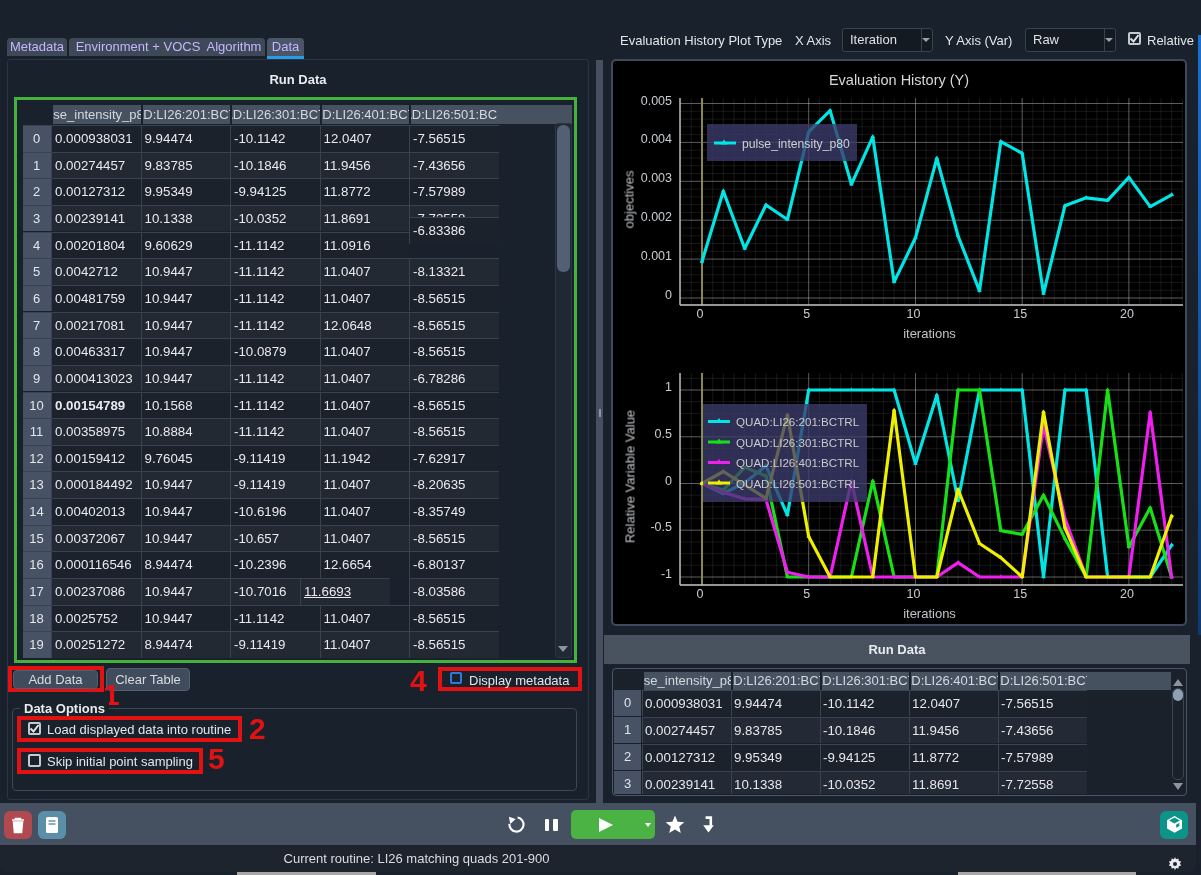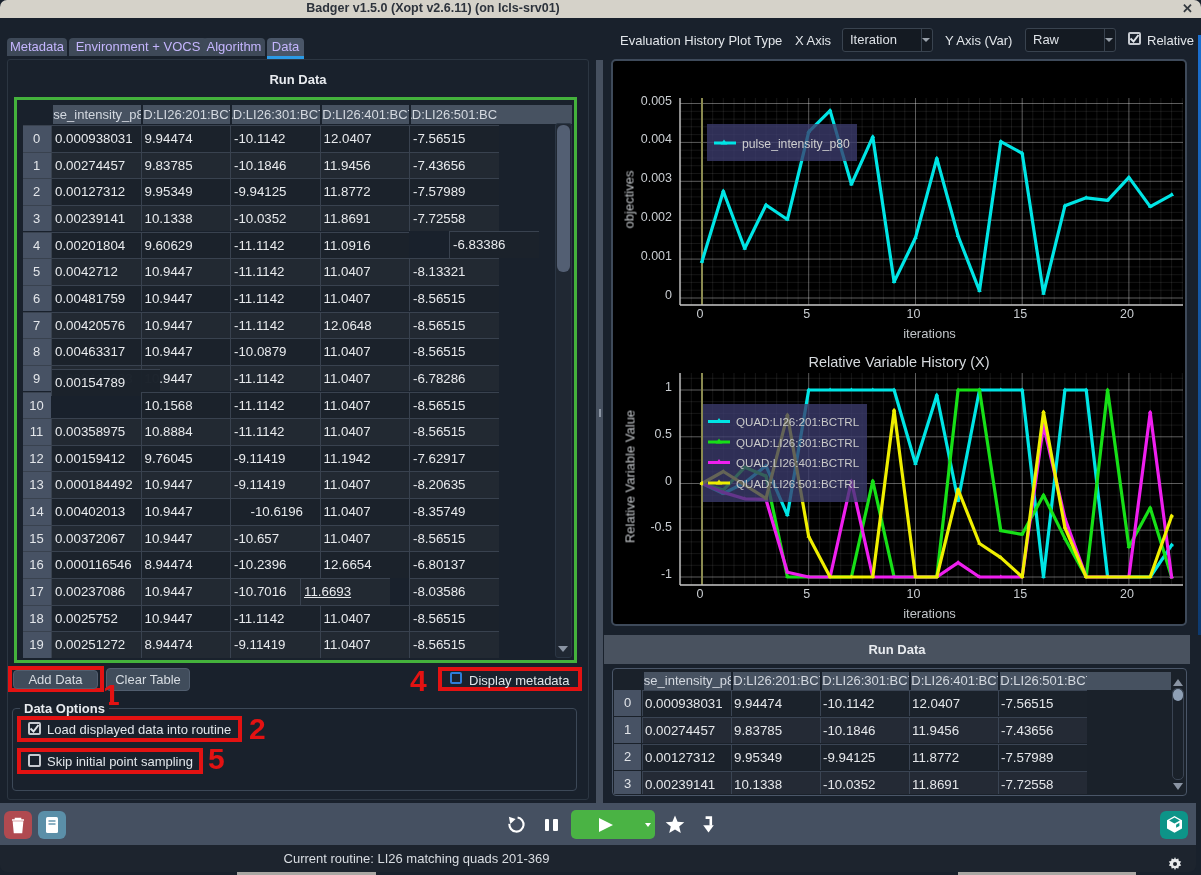--- a/index.html
+++ b/index.html
@@ -25,24 +25,20 @@
 .btn { position:absolute; transform:translateZ(0); background:rgba(65,77,92,0.99); border:1px solid #515e6f; border-radius:4px;
   color:#d7dce2; font-size:13px; text-align:center; }
 .redbox { position:absolute; border:4px solid #e31212; }
 .rednum { position:absolute; color:#e31212; font-weight:bold; font-size:30px; }
 .cb { position:absolute; width:13px; height:13px; border:2px solid #c6cad0; border-radius:2px; }
 .lbl { position:absolute; transform:translateZ(0); color:#e2e6ea; font-size:13px; white-space:nowrap; }
 </style></head>
 <body>
 <div id="win">
 
-  <div style="position:absolute;left:0;top:0;width:1201px;height:18px;background:rgba(216,212,203,0.99);border-radius:7px 7px 0 0;">
-    <div style="position:absolute;left:0;top:1px;width:866px;text-align:center;color:#2d333c;font-size:12.5px;font-weight:bold;">Badger v1.5.0 (Xopt v2.6.11) (on lcls-srv01)</div>
-    <div style="position:absolute;right:8px;top:1px;color:#33393f;font-size:13px;font-weight:bold;">✕</div>
-  </div>
 
   <div class="tab" style="left:7px;width:60px;">Metadata</div>
   <div class="tab" style="left:69px;width:138px;">Environment + VOCS</div>
   <div class="tab" style="left:203px;width:62px;">Algorithm</div>
   <div class="tab" style="left:267px;width:37px;background:rgba(75,87,105,0.99);">Data</div>
   <div style="position:absolute;left:267px;top:56px;width:37px;height:3px;background:#2b9ae6;"></div>
 
   <div style="position:absolute;left:7px;top:59px;width:582px;height:741px;background:#19212c;border:1px solid #2c3642;border-radius:3px;"></div>
   <div style="position:absolute;left:7px;top:72px;width:582px;text-align:center;color:#e8ebef;font-size:13px;font-weight:bold;">Run Data</div>
 
@@ -76,53 +72,53 @@
 <div class="dcell" style="left:51px;top:204.9px;width:89.5px;height:26.6px;background:rgba(34,41,51,0.99);">0.00239141</div>
 <div class="dcell" style="left:140.5px;top:204.9px;width:89.5px;height:26.6px;background:rgba(34,41,51,0.99);">10.1338</div>
 <div class="dcell" style="left:230px;top:204.9px;width:89.5px;height:26.6px;background:rgba(34,41,51,0.99);">-10.0352</div>
 <div class="dcell" style="left:319.5px;top:204.9px;width:89.5px;height:26.6px;background:rgba(34,41,51,0.99);">11.8691</div>
 <div class="dcell" style="left:409px;top:204.9px;width:89.5px;height:26.6px;background:rgba(34,41,51,0.99);">-7.72558</div>
 <div class="rnum" style="left:22.5px;top:231.6px;height:26.6px;">4</div>
 <div class="dcell" style="left:51px;top:231.6px;width:89.5px;height:26.6px;background:rgba(27,34,44,0.99);">0.00201804</div>
 <div class="dcell" style="left:140.5px;top:231.6px;width:89.5px;height:26.6px;background:rgba(27,34,44,0.99);">9.60629</div>
 <div class="dcell" style="left:230px;top:231.6px;width:89.5px;height:26.6px;background:rgba(27,34,44,0.99);">-11.1142</div>
 <div class="dcell" style="left:319.5px;top:231.6px;width:89.5px;height:26.6px;background:rgba(27,34,44,0.99);">11.0916</div>
-<div class="dcell" style="left:409px;top:231px;width:89.5px;height:26.6px;background:rgba(27,34,44,0.99);margin-left:40px;">-6.83386</div>
+<div class="dcell" style="left:409px;top:217px;width:89.5px;height:26.6px;background:rgba(27,34,44,0.99);">-6.83386</div>
 <div class="rnum" style="left:22.5px;top:258.2px;height:26.6px;">5</div>
 <div class="dcell" style="left:51px;top:258.2px;width:89.5px;height:26.6px;background:rgba(34,41,51,0.99);">0.0042712</div>
 <div class="dcell" style="left:140.5px;top:258.2px;width:89.5px;height:26.6px;background:rgba(34,41,51,0.99);">10.9447</div>
 <div class="dcell" style="left:230px;top:258.2px;width:89.5px;height:26.6px;background:rgba(34,41,51,0.99);">-11.1142</div>
 <div class="dcell" style="left:319.5px;top:258.2px;width:89.5px;height:26.6px;background:rgba(34,41,51,0.99);">11.0407</div>
 <div class="dcell" style="left:409px;top:258.2px;width:89.5px;height:26.6px;background:rgba(34,41,51,0.99);">-8.13321</div>
 <div class="rnum" style="left:22.5px;top:284.9px;height:26.6px;">6</div>
 <div class="dcell" style="left:51px;top:284.9px;width:89.5px;height:26.6px;background:rgba(27,34,44,0.99);">0.00481759</div>
 <div class="dcell" style="left:140.5px;top:284.9px;width:89.5px;height:26.6px;background:rgba(27,34,44,0.99);">10.9447</div>
 <div class="dcell" style="left:230px;top:284.9px;width:89.5px;height:26.6px;background:rgba(27,34,44,0.99);">-11.1142</div>
 <div class="dcell" style="left:319.5px;top:284.9px;width:89.5px;height:26.6px;background:rgba(27,34,44,0.99);">11.0407</div>
 <div class="dcell" style="left:409px;top:284.9px;width:89.5px;height:26.6px;background:rgba(27,34,44,0.99);">-8.56515</div>
 <div class="rnum" style="left:22.5px;top:311.5px;height:26.6px;">7</div>
-<div class="dcell" style="left:51px;top:311.5px;width:89.5px;height:26.6px;background:rgba(34,41,51,0.99);">0.00420576</div>
+<div class="dcell" style="left:51px;top:311.5px;width:89.5px;height:26.6px;background:rgba(34,41,51,0.99);">0.00217081</div>
 <div class="dcell" style="left:140.5px;top:311.5px;width:89.5px;height:26.6px;background:rgba(34,41,51,0.99);">10.9447</div>
 <div class="dcell" style="left:230px;top:311.5px;width:89.5px;height:26.6px;background:rgba(34,41,51,0.99);">-11.1142</div>
 <div class="dcell" style="left:319.5px;top:311.5px;width:89.5px;height:26.6px;background:rgba(34,41,51,0.99);">12.0648</div>
 <div class="dcell" style="left:409px;top:311.5px;width:89.5px;height:26.6px;background:rgba(34,41,51,0.99);">-8.56515</div>
 <div class="rnum" style="left:22.5px;top:338.2px;height:26.6px;">8</div>
 <div class="dcell" style="left:51px;top:338.2px;width:89.5px;height:26.6px;background:rgba(27,34,44,0.99);">0.00463317</div>
 <div class="dcell" style="left:140.5px;top:338.2px;width:89.5px;height:26.6px;background:rgba(27,34,44,0.99);">10.9447</div>
 <div class="dcell" style="left:230px;top:338.2px;width:89.5px;height:26.6px;background:rgba(27,34,44,0.99);">-10.0879</div>
 <div class="dcell" style="left:319.5px;top:338.2px;width:89.5px;height:26.6px;background:rgba(27,34,44,0.99);">11.0407</div>
 <div class="dcell" style="left:409px;top:338.2px;width:89.5px;height:26.6px;background:rgba(27,34,44,0.99);">-8.56515</div>
 <div class="rnum" style="left:22.5px;top:364.9px;height:26.6px;">9</div>
 <div class="dcell" style="left:51px;top:364.9px;width:89.5px;height:26.6px;background:rgba(34,41,51,0.99);">0.000413023</div>
 <div class="dcell" style="left:140.5px;top:364.9px;width:89.5px;height:26.6px;background:rgba(34,41,51,0.99);">10.9447</div>
 <div class="dcell" style="left:230px;top:364.9px;width:89.5px;height:26.6px;background:rgba(34,41,51,0.99);">-11.1142</div>
 <div class="dcell" style="left:319.5px;top:364.9px;width:89.5px;height:26.6px;background:rgba(34,41,51,0.99);">11.0407</div>
 <div class="dcell" style="left:409px;top:364.9px;width:89.5px;height:26.6px;background:rgba(34,41,51,0.99);">-6.78286</div>
 <div class="rnum" style="left:22.5px;top:391.5px;height:26.6px;">10</div>
-<div class="dcell" style="left:51px;top:369px;width:109px;height:26.6px;background:rgba(27,34,44,0.99);">0.00154789</div>
+<div class="dcell" style="left:51px;top:392px;width:109px;height:26.6px;background:rgba(27,34,44,0.99);font-weight:bold;">0.00154789</div>
 <div class="dcell" style="left:140.5px;top:391.5px;width:89.5px;height:26.6px;background:rgba(27,34,44,0.99);">10.1568</div>
 <div class="dcell" style="left:230px;top:391.5px;width:89.5px;height:26.6px;background:rgba(27,34,44,0.99);">-11.1142</div>
 <div class="dcell" style="left:319.5px;top:391.5px;width:89.5px;height:26.6px;background:rgba(27,34,44,0.99);">11.0407</div>
 <div class="dcell" style="left:409px;top:391.5px;width:89.5px;height:26.6px;background:rgba(27,34,44,0.99);">-8.56515</div>
 <div class="rnum" style="left:22.5px;top:418.1px;height:26.6px;">11</div>
 <div class="dcell" style="left:51px;top:418.1px;width:89.5px;height:26.6px;background:rgba(34,41,51,0.99);">0.00358975</div>
 <div class="dcell" style="left:140.5px;top:418.1px;width:89.5px;height:26.6px;background:rgba(34,41,51,0.99);">10.8884</div>
 <div class="dcell" style="left:230px;top:418.1px;width:89.5px;height:26.6px;background:rgba(34,41,51,0.99);">-11.1142</div>
 <div class="dcell" style="left:319.5px;top:418.1px;width:89.5px;height:26.6px;background:rgba(34,41,51,0.99);">11.0407</div>
 <div class="dcell" style="left:409px;top:418.1px;width:89.5px;height:26.6px;background:rgba(34,41,51,0.99);">-8.56515</div>
@@ -134,21 +130,21 @@
 <div class="dcell" style="left:409px;top:444.8px;width:89.5px;height:26.6px;background:rgba(27,34,44,0.99);">-7.62917</div>
 <div class="rnum" style="left:22.5px;top:471.4px;height:26.6px;">13</div>
 <div class="dcell" style="left:51px;top:471.4px;width:89.5px;height:26.6px;background:rgba(34,41,51,0.99);">0.000184492</div>
 <div class="dcell" style="left:140.5px;top:471.4px;width:89.5px;height:26.6px;background:rgba(34,41,51,0.99);">10.9447</div>
 <div class="dcell" style="left:230px;top:471.4px;width:89.5px;height:26.6px;background:rgba(34,41,51,0.99);">-9.11419</div>
 <div class="dcell" style="left:319.5px;top:471.4px;width:89.5px;height:26.6px;background:rgba(34,41,51,0.99);">11.0407</div>
 <div class="dcell" style="left:409px;top:471.4px;width:89.5px;height:26.6px;background:rgba(34,41,51,0.99);">-8.20635</div>
 <div class="rnum" style="left:22.5px;top:498.1px;height:26.6px;">14</div>
 <div class="dcell" style="left:51px;top:498.1px;width:89.5px;height:26.6px;background:rgba(27,34,44,0.99);">0.00402013</div>
 <div class="dcell" style="left:140.5px;top:498.1px;width:89.5px;height:26.6px;background:rgba(27,34,44,0.99);">10.9447</div>
-<div class="dcell" style="left:230px;top:498.1px;width:89.5px;height:26.6px;background:rgba(27,34,44,0.99);text-align:center;">-10.6196</div>
+<div class="dcell" style="left:230px;top:498.1px;width:89.5px;height:26.6px;background:rgba(27,34,44,0.99);">-10.6196</div>
 <div class="dcell" style="left:319.5px;top:498.1px;width:89.5px;height:26.6px;background:rgba(27,34,44,0.99);">11.0407</div>
 <div class="dcell" style="left:409px;top:498.1px;width:89.5px;height:26.6px;background:rgba(27,34,44,0.99);">-8.35749</div>
 <div class="rnum" style="left:22.5px;top:524.8px;height:26.6px;">15</div>
 <div class="dcell" style="left:51px;top:524.8px;width:89.5px;height:26.6px;background:rgba(34,41,51,0.99);">0.00372067</div>
 <div class="dcell" style="left:140.5px;top:524.8px;width:89.5px;height:26.6px;background:rgba(34,41,51,0.99);">10.9447</div>
 <div class="dcell" style="left:230px;top:524.8px;width:89.5px;height:26.6px;background:rgba(34,41,51,0.99);">-10.657</div>
 <div class="dcell" style="left:319.5px;top:524.8px;width:89.5px;height:26.6px;background:rgba(34,41,51,0.99);">11.0407</div>
 <div class="dcell" style="left:409px;top:524.8px;width:89.5px;height:26.6px;background:rgba(34,41,51,0.99);">-8.56515</div>
 <div class="rnum" style="left:22.5px;top:551.4px;height:26.6px;">16</div>
 <div class="dcell" style="left:51px;top:551.4px;width:89.5px;height:26.6px;background:rgba(27,34,44,0.99);">0.000116546</div>
@@ -524,21 +520,21 @@
 <path d="M 106.0 377.6 l 3.4 5 h -6.8 z" fill="#17e017"></path>
 <text x="123.0" y="385.5" fill="#c9c9c9" font-size="11.6">QUAD:LI26:301:BCTRL</text>
 <line x1="95.0" y1="401.5" x2="117.0" y2="401.5" stroke="#ef1fef" stroke-width="3"></line>
 <path d="M 106.0 398.1 l 3.4 5 h -6.8 z" fill="#ef1fef"></path>
 <text x="123.0" y="406.0" fill="#c9c9c9" font-size="11.6">QUAD:LI26:401:BCTRL</text>
 <line x1="95.0" y1="422.0" x2="117.0" y2="422.0" stroke="#efef00" stroke-width="3"></line>
 <path d="M 106.0 418.6 l 3.4 5 h -6.8 z" fill="#efef00"></path>
 <text x="123.0" y="426.5" fill="#c9c9c9" font-size="11.6">QUAD:LI26:501:BCTRL</text>
     </svg>
   </div>
-  <div style="position:absolute;left:611px;top:354px;width:576px;text-align:center;color:#d5d9dd;font-size:14.5px;">Relative Variable History (X)</div>
+  <div style="position:absolute;left:611px;top:72px;width:576px;text-align:center;color:#d5d9dd;font-size:14.5px;">Evaluation History (Y)</div>
   <div class="tick" style="right:529px;top:288.0px;">0</div>
 <div class="tick" style="right:529px;top:249.1px;margin-left:15px;">0.001</div>
 <div class="tick" style="right:529px;top:210.2px;">0.002</div>
 <div class="tick" style="right:529px;top:171.3px;">0.003</div>
 <div class="tick" style="right:529px;top:132.4px;">0.004</div>
 <div class="tick" style="right:529px;top:93.5px;">0.005</div>
 <div class="tickc" style="left:680.0px;top:307.0px;">0</div>
 <div class="tickc" style="left:786.7px;top:307.0px;">5</div>
 <div class="tickc" style="left:893.5px;top:307.0px;">10</div>
 <div class="tickc" style="left:1000.2px;top:307.0px;">15</div>
@@ -628,21 +624,21 @@
     <path d="M3.2 11.3 h10.6 l-5.3 7.2 z" fill="#fff"></path>
   </svg>
   <div style="position:absolute;left:1160px;top:811px;width:28px;height:28px;background:#0d9488;border-radius:6px;"></div>
   <svg style="position:absolute;left:1166px;top:815px;" width="17" height="19" viewBox="0 0 17 19">
     <path d="M8.5 1 L16 5.2 v8.4 L8.5 17.8 L1 13.6 V5.2 z" fill="#fff"></path>
     <path d="M8.5 2.6 L13.9 5.6 L8.5 8.6 L3.1 5.6 z" fill="#0d9488"></path>
     <path d="M10.1 9.7 L13.4 7.8 L13.4 10.9 L10.1 12.8 z" fill="#0d9488"></path>
   </svg>
 
   <div style="position:absolute;left:0;top:845px;width:1196px;height:27px;background:#1d242e;border-radius:0 0 7px 7px;"></div>
-  <div style="position:absolute;left:0;top:851px;width:833px;text-align:center;color:#d9dde2;font-size:13px;">Current routine: LI26 matching quads 201-369</div>
+  <div style="position:absolute;left:0;top:851px;width:833px;text-align:center;color:#d9dde2;font-size:13px;">Current routine: LI26 matching quads 201-900</div>
   <svg style="position:absolute;left:1168px;top:857px;" width="14" height="14" viewBox="0 0 14 14">
     <path d="M7 0 l1 2.2 2.4-0.6 0.4 2.4 2.4 0.6-1.3 2 1.3 2-2.4 0.6-0.4 2.4-2.4-0.6-1 2.2-1-2.2-2.4 0.6-0.4-2.4-2.4-0.6 1.3-2-1.3-2 2.4-0.6 0.4-2.4 2.4 0.6z" fill="#e8eaec"></path>
     <circle cx="7" cy="7" r="2" fill="#1d232c"></circle>
   </svg>
 
   <div style="position:absolute;left:237px;top:872px;width:139px;height:3px;background:#a9a7a3;"></div>
   <div style="position:absolute;left:958px;top:872px;width:178px;height:3px;background:#a9a7a3;"></div>
 
   <div style="position:absolute;left:1198px;top:35px;width:3px;height:600px;background:linear-gradient(#1a6fd0,#0d3a70);"></div>
 </div>

